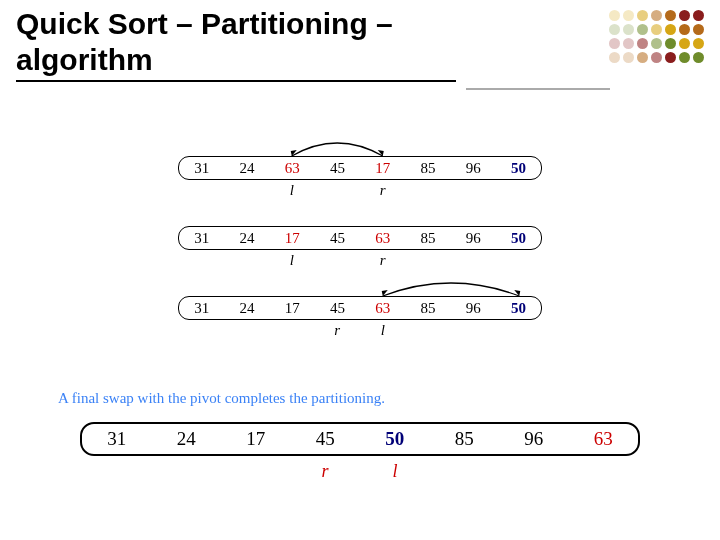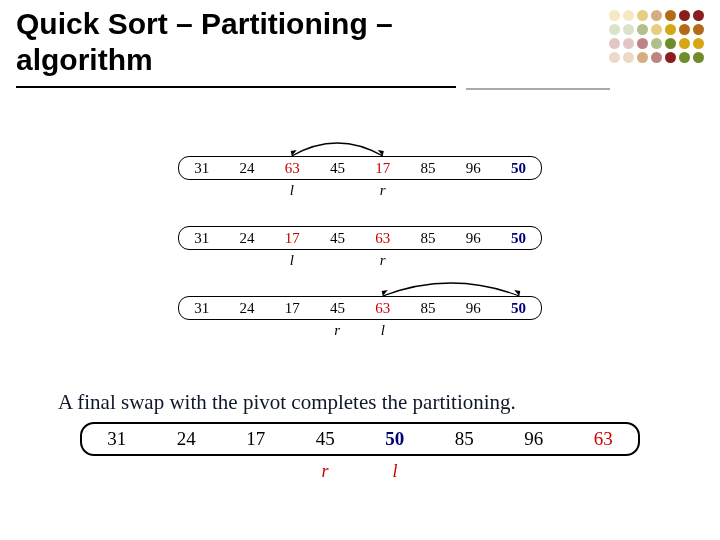--- a/index.html
+++ b/index.html
@@ -15,21 +15,21 @@
 
   .title {
     position: absolute;
     left: 16px;
     top: 6px;
     font-size: 30px;
     font-weight: bold;
     color: #000;
     line-height: 1.2;
     border-bottom: 2px solid #000;
-    padding-bottom: 8px;
+    padding-bottom: 2px;
     max-width: 440px;
   }
 
   .title-rule {
     position: absolute;
     left: 466px;
     top: 88px;
     width: 144px;
     height: 0;
     border-top: 2px solid #aaa;
@@ -51,22 +51,22 @@
     width: 11px;
     height: 11px;
     border-radius: 50%;
   }
 
   .caption {
     position: absolute;
     left: 58px;
     top: 390px;
     font-family: "Times New Roman", Times, serif;
-    font-size: 21px;
-    color: #0f172a;
+    font-size: 15px;
+    color: #3b82f6;
   }
 
   .small-arrays {
     position: absolute;
     left: 178px;
     top: 132px;
     width: 364px;
   }
 
   .array-block { position: relative; margin-bottom: 18px; }

